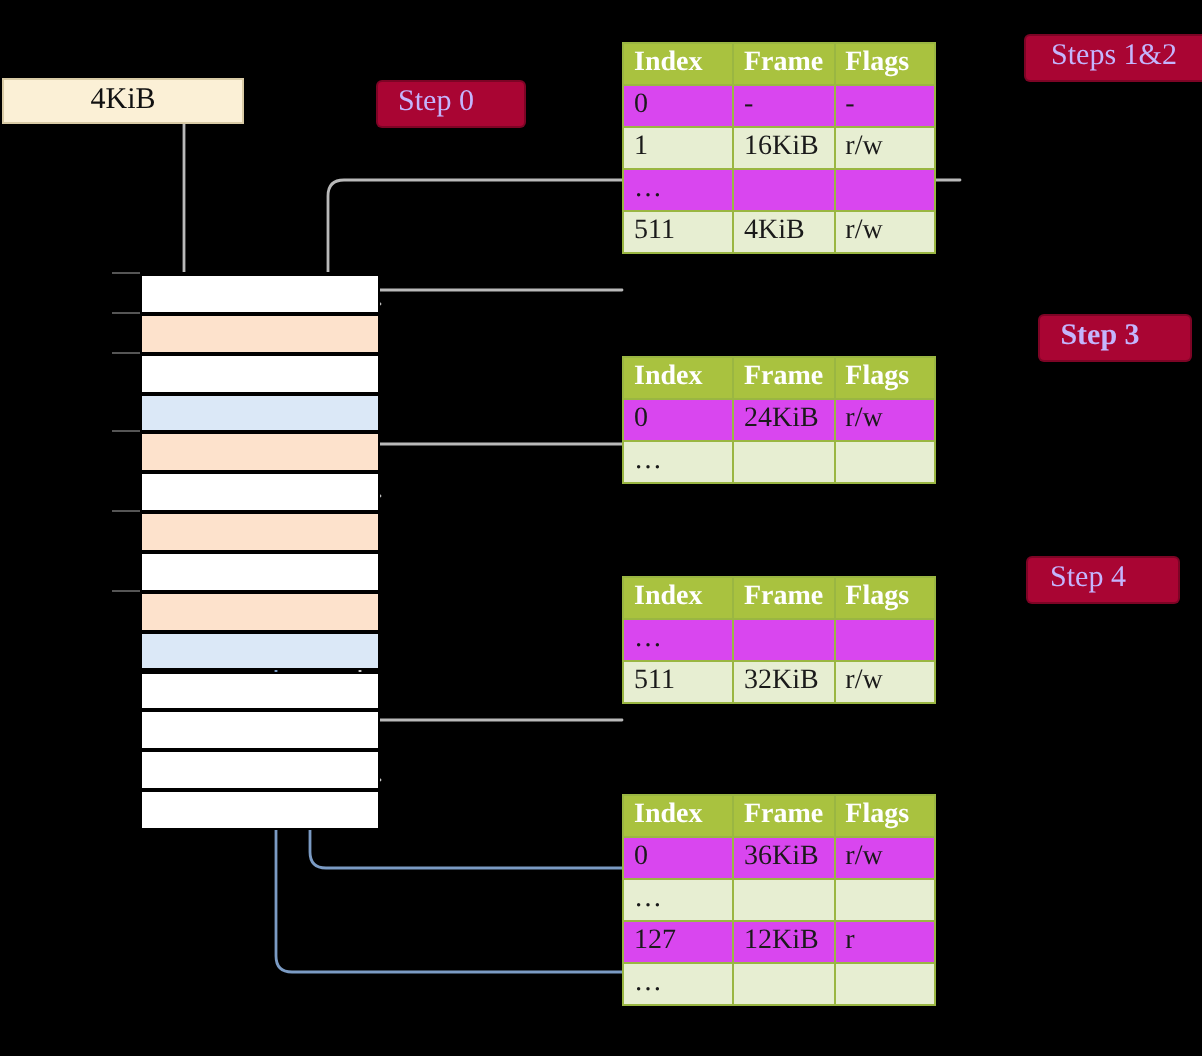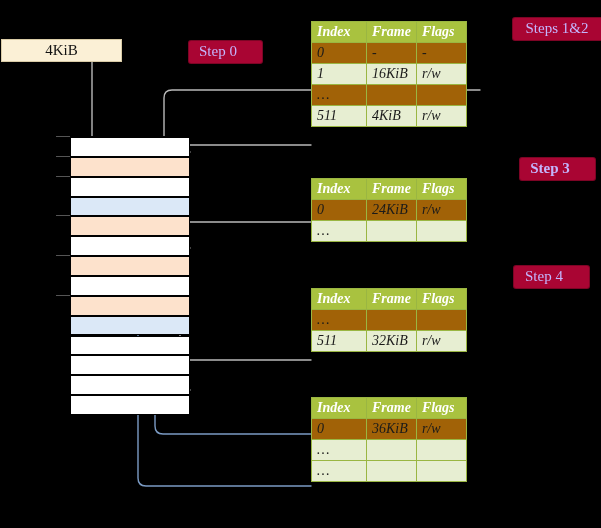--- a/index.html
+++ b/index.html
@@ -21,21 +21,21 @@
              color:#111;}
 
   
   #memcol{position:absolute;border:1px solid #000;box-sizing:border-box;}
   .memrow{position:absolute;left:0;box-sizing:border-box;
           border-top:1px solid #000;border-bottom:1px solid #000;width:100%;}
   .tick{position:absolute;height:0;border-top:1px solid #555;}
 
   
   .ptable{position:absolute;border-collapse:collapse;
-          border:1px solid #9ab642;background:#a16207;font-style:italic;}
+          border:1px solid #9ab642;background:#d946ef;}
   .ptable td,.ptable th{border:1px solid #9ab642;
        font-size:14px;padding:1px 5px 2px 5px;height:21px;box-sizing:border-box;
        text-align:left;vertical-align:middle;font-weight:normal;color:#1a1a1a;}
   .ptable th{background:#a9c23f;color:#fff;font-weight:bold;font-size:14px;}
   .ptable tr.alt td{background:#e7eed2;}
   .ptable td.hl{background:#fbfaa8;}
   .cw-idx{width:55px;}
   .cw-fr{width:40px;}
   .cw-fl{width:50px;}
 
@@ -106,21 +106,21 @@
       <div class="memrow" style="top: 198.5px; height: 19.85px; background: rgb(255, 255, 255);"></div>
       <div class="memrow" style="top: 218.35px; height: 19.85px; background: rgb(255, 255, 255);"></div>
       <div class="memrow" style="top: 238.2px; height: 19.85px; background: rgb(255, 255, 255);"></div>
       <div class="memrow" style="top: 258.05px; height: 19.85px; background: rgb(255, 255, 255);"></div>
     </div>
 
   <div id="badges">
       <div class="badge flat" style="left: 189px; top: 41px; min-width: 38px; text-align: center; font-family: Liberation Serif, serif;"><span>Step 0</span></div>
       <div class="badge flat" style="left: 513px; top: 18px; min-width: 68px; text-align: center;"><span>Steps 1&amp;2</span></div>
       <div class="badge flat" style="left: 520px; top: 158px; min-width: 40px; text-align: center; font-weight: bold;"><span>Step 3</span></div>
-      <div class="badge flat" style="left: 514px; top: 266px; min-width: 40px; text-align: center;"><span>Step 4</span></div>
+      <div class="badge flat" style="left: 514px; top: 279px; min-width: 40px; text-align: center;"><span>Step 4</span></div>
     </div>
 
   <div id="tables">
       <table class="ptable" style="left: 311px; top: 21px;">
         <thead>
           <tr>
             <th class="cw-idx">Index</th>
             <th class="cw-fr">Frame</th>
             <th class="cw-fl">Flags</th>
           </tr>
@@ -201,20 +201,25 @@
         <tbody>
           <tr>
             <td class="cw-idx">0</td>
             <td class="cw-fr">36KiB</td>
             <td class="cw-fl">r/w</td>
           </tr>
           <tr class="alt">
             <td class="cw-idx">…</td>
             <td class="cw-fr"></td>
             <td class="cw-fl"></td>
+          </tr>
+          <tr>
+            <td class="cw-idx">127</td>
+            <td class="cw-fr">12KiB</td>
+            <td class="cw-fl">r</td>
           </tr>
           <tr class="alt">
             <td class="cw-idx">…</td>
             <td class="cw-fr"></td>
             <td class="cw-fl"></td>
           </tr>
         </tbody>
       </table>
     </div>
 

